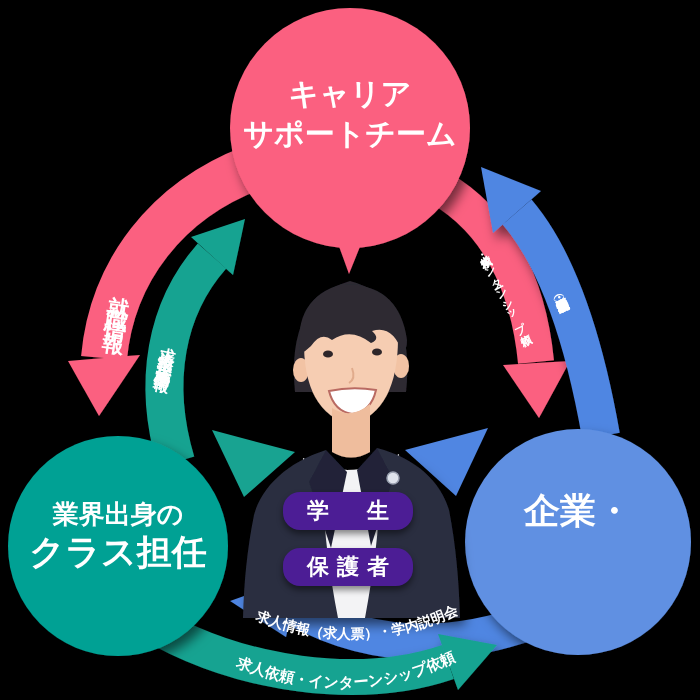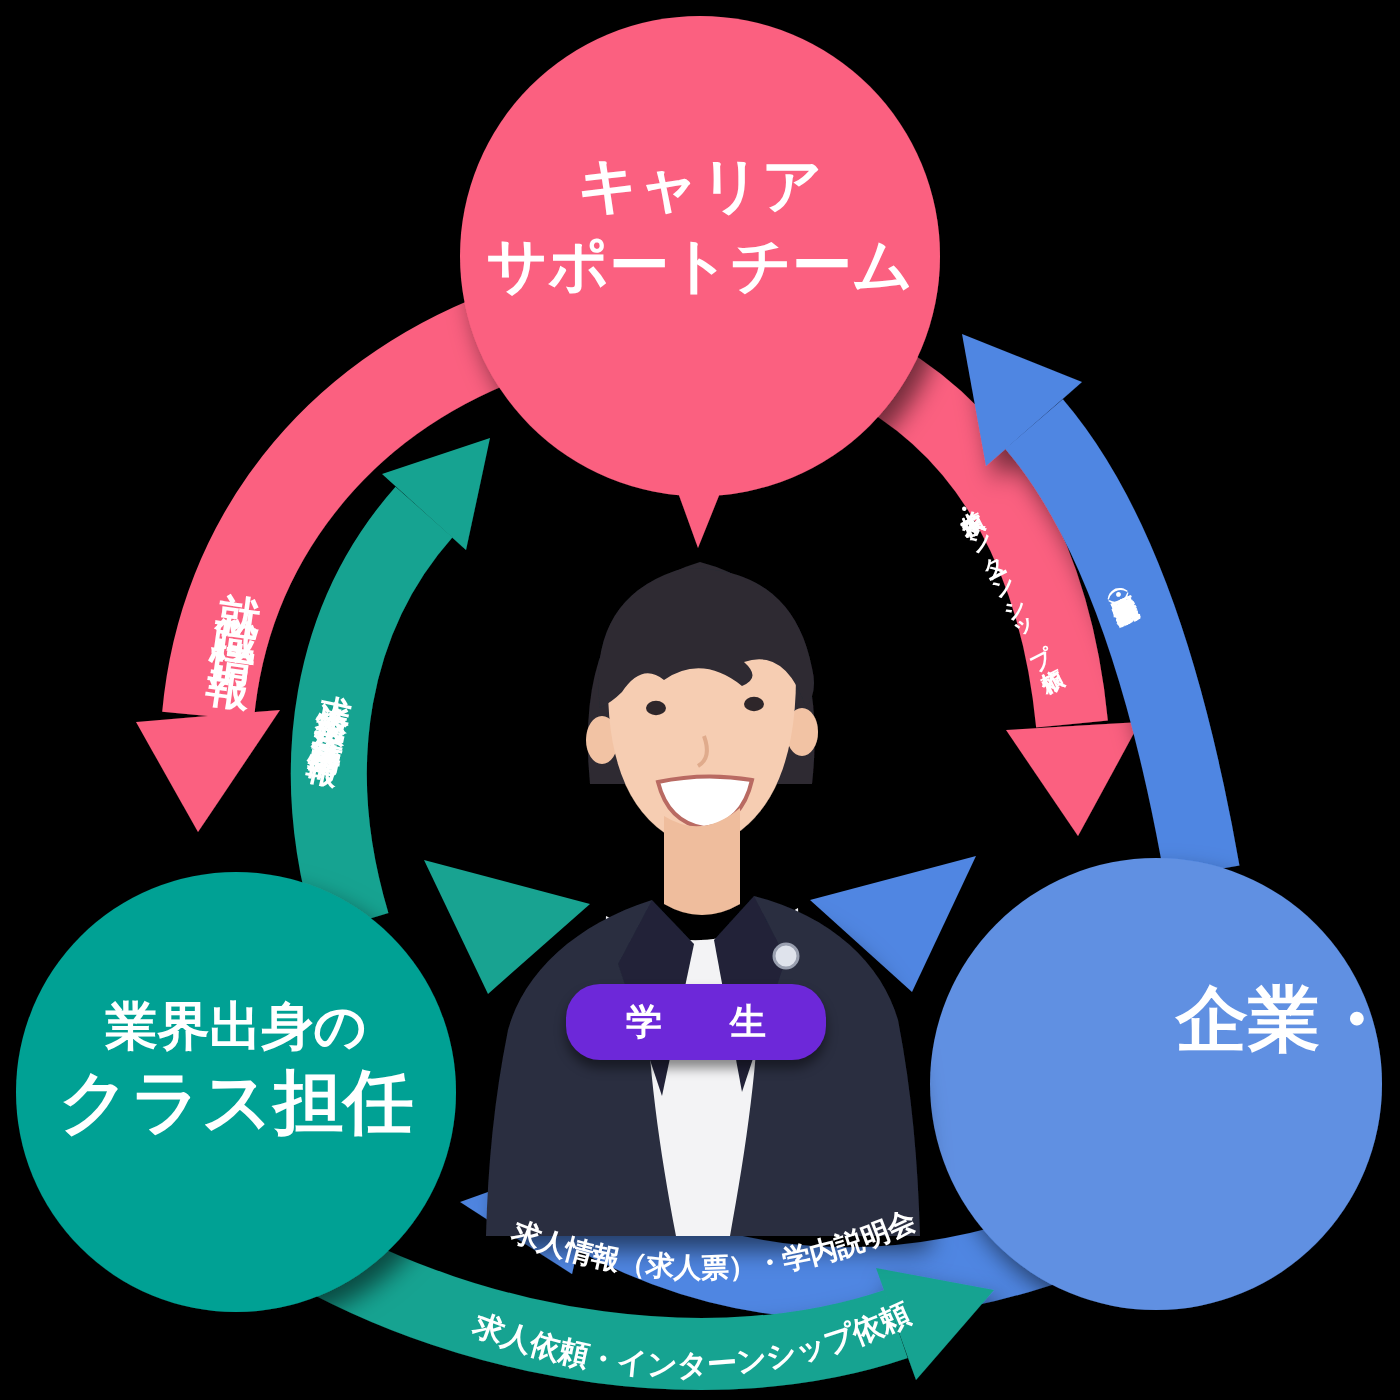--- a/index.html
+++ b/index.html
@@ -10,33 +10,33 @@
   .stage svg{position:absolute;left:0;top:0;}
   .node-label{position:absolute;text-align:center;color:#fff;font-weight:700;}
   .node-label .l1,.node-label .l2{display:block;white-space:nowrap;}
   .top-label{left:230px;top:74px;width:240px;}
   .top-label .l1{font-size:30px;line-height:40px;}
   .top-label .l2{font-size:30px;line-height:40px;}
   .left-label{left:0px;top:498px;width:236px;}
   .left-label .l1{font-size:26px;line-height:32px;}
   .left-label .l2{font-size:35px;line-height:44px;}
   .right-label{left:460px;top:484px;width:236px;}
-  .right-label .l1{font-size:36px;line-height:54px;text-align:right;}
+  .right-label .l1{font-size:36px;line-height:54px;}
   .right-label .l2{font-size:36px;line-height:54px;}
   .vtext{
     position:absolute;color:#fff;font-weight:700;white-space:nowrap;
     writing-mode:vertical-rl;text-orientation:upright;
   }
   .vt-pink-left {left:119px;top:303px;font-size:22px;letter-spacing:12px;transform:translate(-50%,-50%) rotate(8deg);}
   .vt-teal-left {left:168px;top:351px;font-size:16px;letter-spacing:3px; transform:translate(-50%,-50%) rotate(12deg);}
   .vt-pink-right{left:498px;top:289px;font-size:11px;letter-spacing:0px; transform:translate(-50%,-50%) rotate(-27deg);}
   .vt-blue-right{left:556px;top:291px;font-size:12px;letter-spacing:0px; transform:translate(-50%,-50%) rotate(-23deg);}
   .tag{
     position:absolute;left:283px;width:130px;height:38px;border-radius:17px;
-    background:#6d28d9;color:#fff;font-size:18px;font-weight:700;
+    background:#4c1d95;color:#fff;font-size:22px;font-weight:700;
     display:flex;align-items:center;justify-content:center;
     letter-spacing:8px;padding-left:8px;box-sizing:border-box;white-space:nowrap;
     box-shadow:0 4px 6px rgba(0,0,0,.45);
   }
   .tag-student{top:492px;}
   .tag-guardian{top:548px;}
   .svgtext{font-size:14px;font-weight:700;fill:#fff;font-family:"DejaVu Sans","Liberation Sans",sans-serif;}
   .svgtext2{font-size:15px;font-weight:700;fill:#fff;font-family:"DejaVu Sans","Liberation Sans",sans-serif;}
 </style>
 </head>
@@ -148,14 +148,15 @@
   <div class="node-label right-label">
     <span class="l1">企業・</span>
   </div>
 
   <div class="vtext vt-pink-left">就職情報</div>
   <div class="vtext vt-teal-left">求人情報・学生活動情報</div>
   <div class="vtext vt-pink-right">求人依頼・インターンシップ依頼</div>
   <div class="vtext vt-blue-right">求人情報（求人票）・学内企業説明会</div>
 
   <div class="tag tag-student">学　生</div>
+  <div class="tag tag-guardian">保護者</div>
 
 </div>
 
 </body></html>

